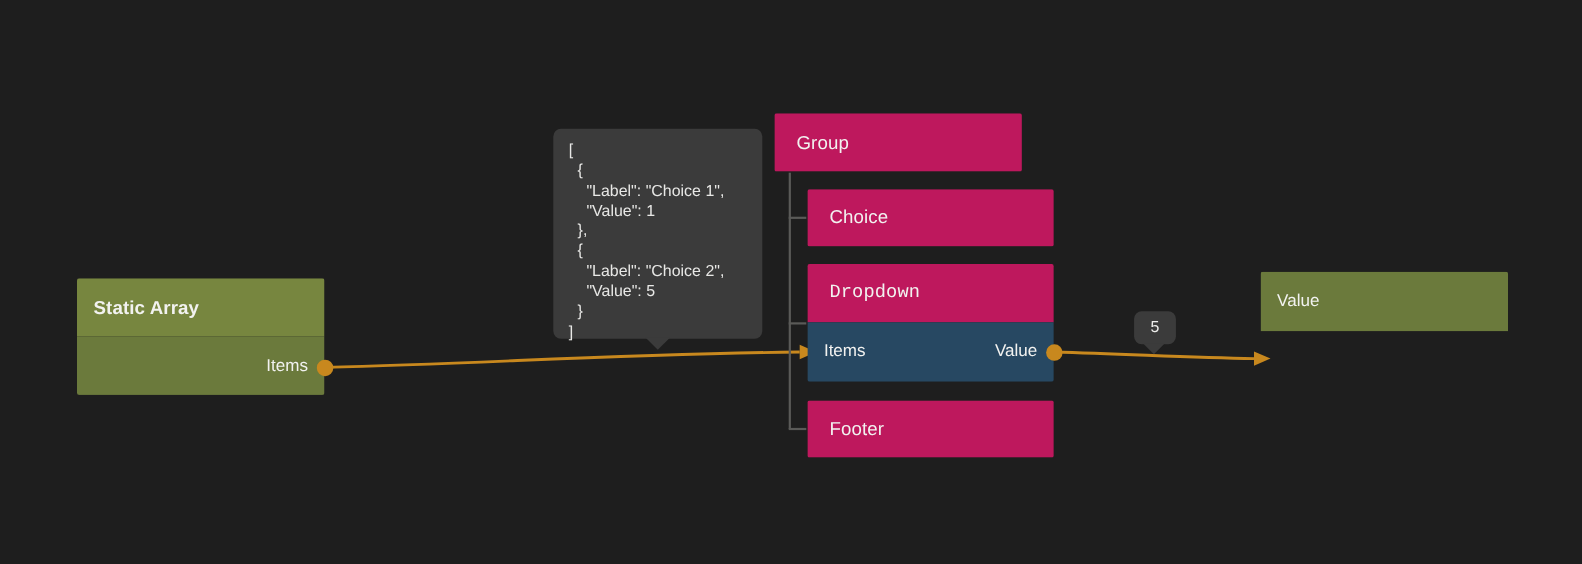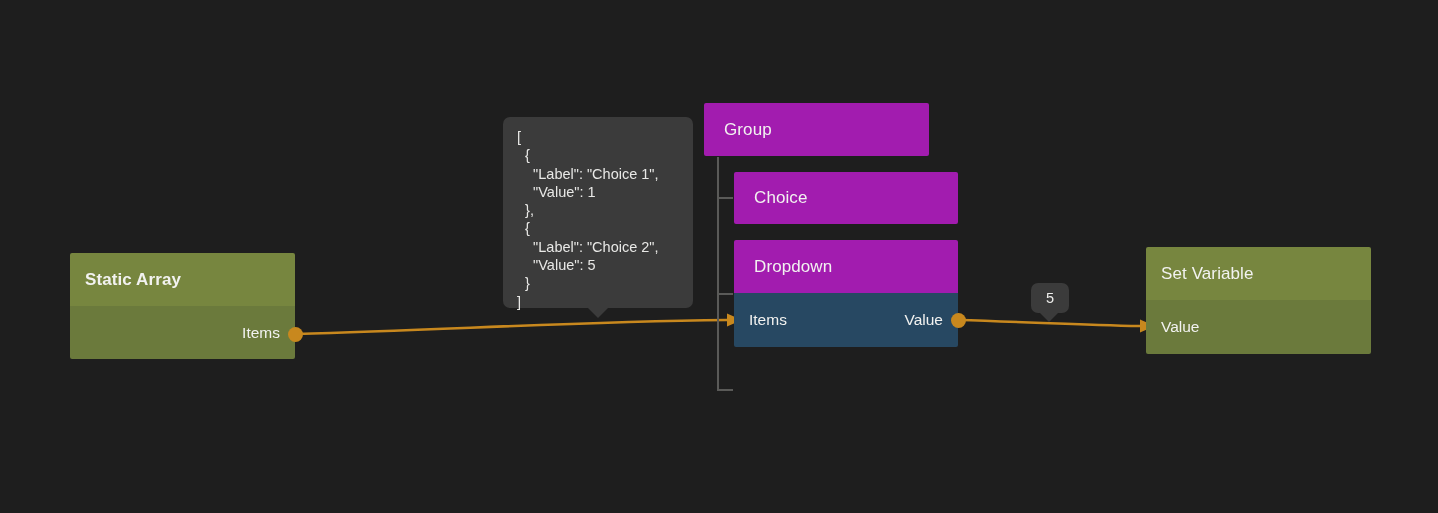--- a/index.html
+++ b/index.html
@@ -65,21 +65,21 @@
   }
 
   .port-in  { margin-right: auto; }
   .port-out { margin-left: auto; }
 
   
   .node-green .node-header { background: #77863f; }
   .node-green .node-body   { background: #6b7a3c; }
 
   
-  .node-blue .node-header { background: #a21caf; padding-left: 20px; }
+  .node-blue .node-header { background: #be185d; padding-left: 20px; }
   .node-blue .node-body   { background: #274862; }
   .node-blue.solid        { background: #2b5076; }
 
   
   .port-dot {
     position: absolute;
     width: 15px;
     height: 15px;
     border-radius: 50%;
     background: #c8881e;
@@ -186,37 +186,39 @@
     </div>
   </div>
 
   <div class="node node-blue solid" style="left:734px; top:172px; width:224px; height:52px;">
     <div class="node-header" style="height:52px;">
       <span>Choice</span>
     </div>
   </div>
 
   <div class="node node-blue" style="left:734px; top:240px; width:224px; height:107px;">
-    <div class="node-header" style="height:53px;">
+    <div class="node-header" style="height:53px;font-family:Liberation Mono, monospace;">
       <span>Dropdown</span>
     </div>
     <div class="node-body" style="height:54px;">
       <div class="port-row">
         <span class="port-in">Items</span>
         <span class="port-out">Value</span>
       </div>
     </div>
   </div>
   <div class="port-dot" style="left:951px; top:313px;"></div>
 
+  <div class="node node-blue solid" style="left:734px; top:364px; width:224px; height:52px;">
+    <div class="node-header" style="height:52px;">
+      <span>Footer</span>
+    </div>
+  </div>
 
   <div class="node node-green" style="left:1146px; top:247px; width:225px; height:107px;">
-    <div class="node-header" style="height:53px;">
-      <span>Set Variable</span>
-    </div>
     <div class="node-body" style="height:54px;">
       <div class="port-row">
         <span class="port-in">Value</span>
       </div>
     </div>
   </div>
 
   <div class="tooltip" id="json-tooltip">
     <pre>[
   {

